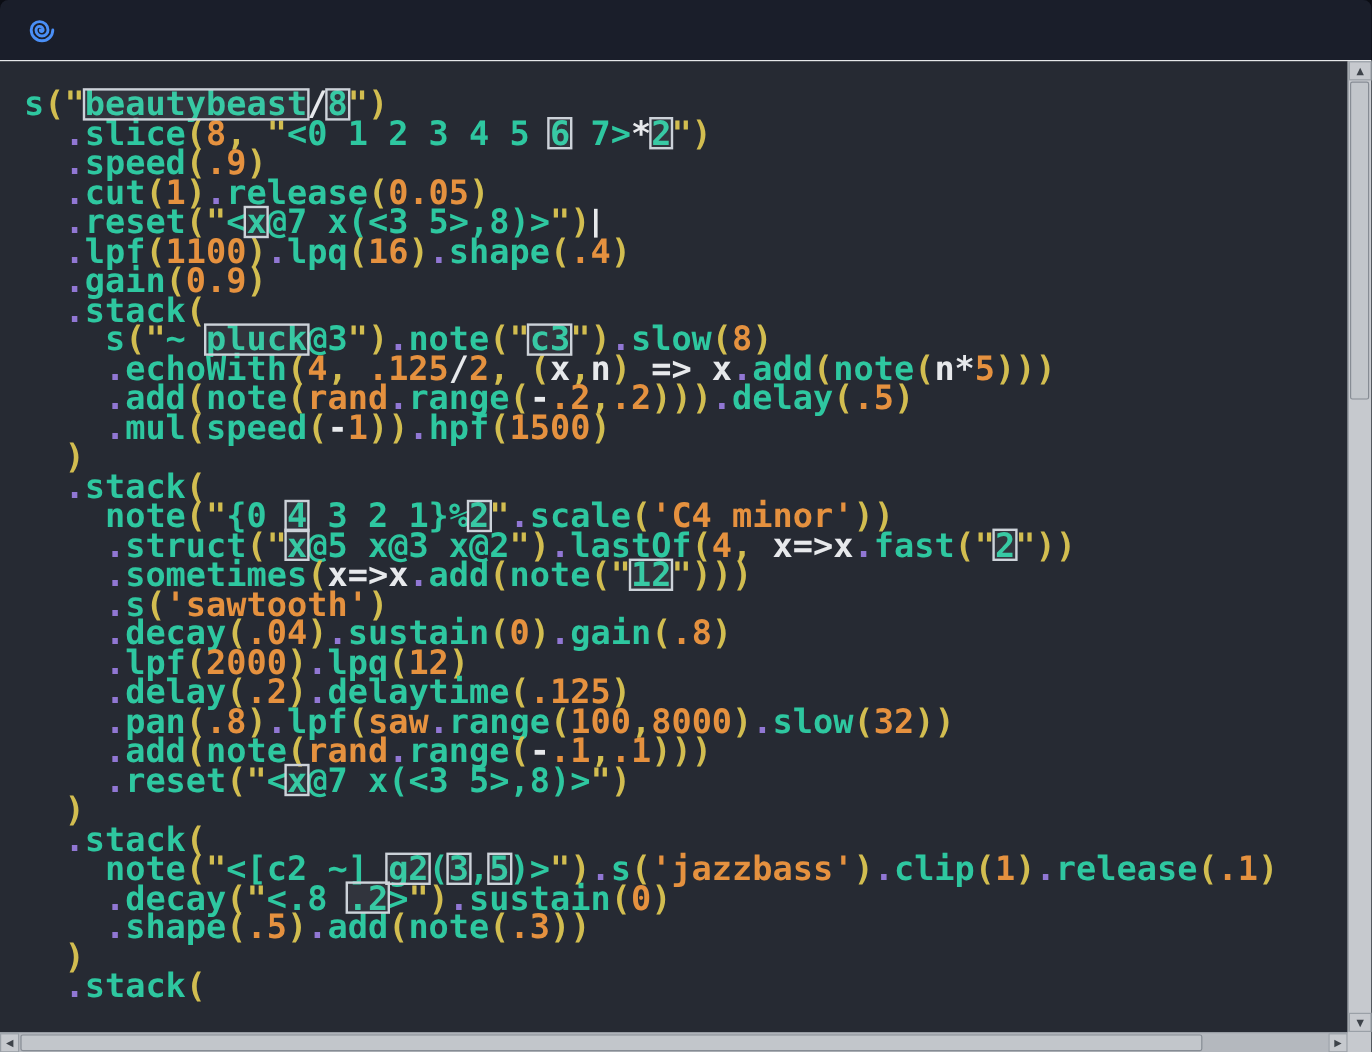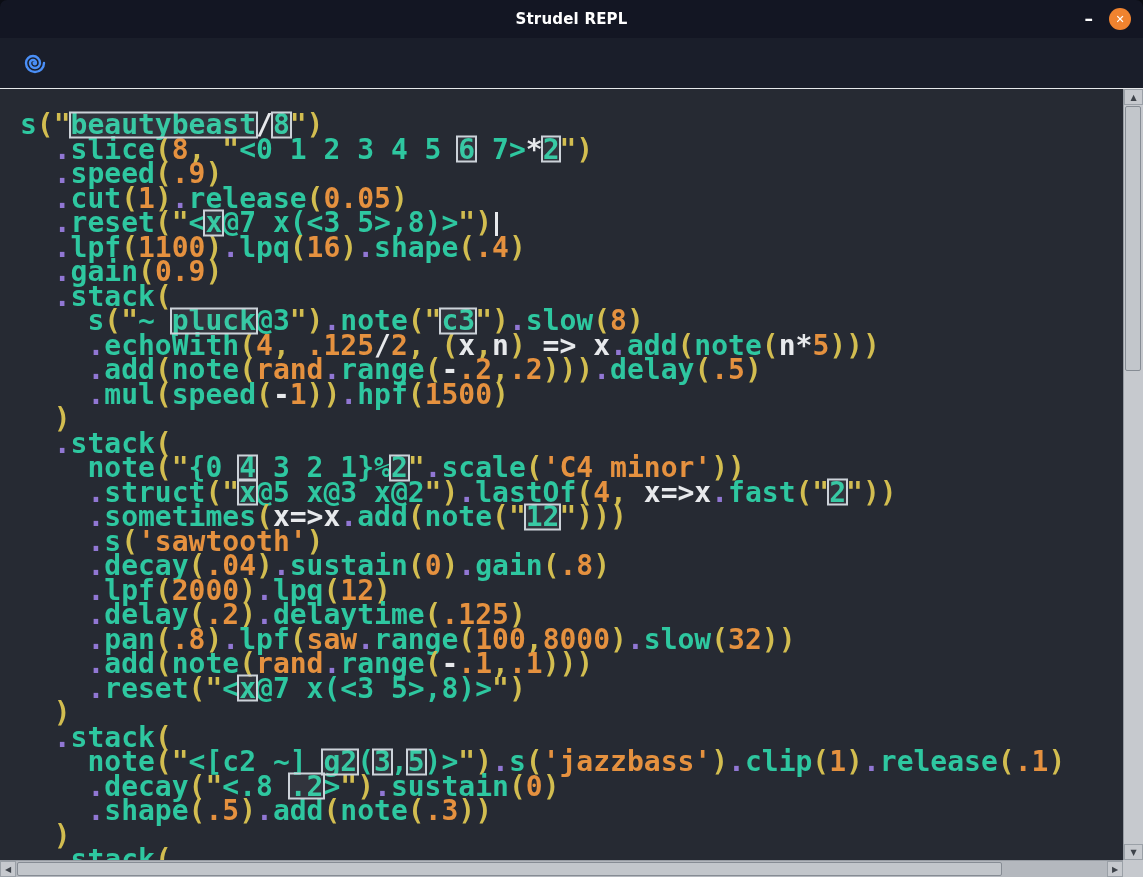--- a/index.html
+++ b/index.html
@@ -45,29 +45,20 @@
   .btn-right{right:0;top:0;bottom:0;width:16px}
   .vthumb{position:absolute;left:1px;right:2px;top:17px;height:265px;background:var(--thumb);border:1px solid #868c94;border-radius:2px}
   .hthumb{position:absolute;top:1px;bottom:1px;left:17px;width:985px;background:var(--thumb);border:1px solid #868c94;border-radius:2px}
   .corner{position:absolute;right:0;bottom:0;width:20px;height:17px;background:var(--track)}
 </style>
 </head>
 <body>
 
 <div class="window">
 
-  <div class="titlebar">
-    <div class="title">Strudel REPL</div>
-    <div class="win-controls">
-      <div class="min-btn">–</div>
-      <div class="close-btn">
-        <span>✕</span>
-      </div>
-    </div>
-  </div>
 
   <div class="toolbar">
     <div class="logo">
       <svg width="28" height="28" viewBox="0 0 28 28" aria-hidden="true">
         <path d="M23 14 A9 9 0 1 1 5 14 A7 7 0 1 1 19 14 A5 5 0 1 1 9 14 A3 3 0 1 1 15 14 A1.2 1.2 0 1 1 12.6 14" fill="none" stroke="var(--logo)" stroke-width="2.4" stroke-linecap="round"></path>
       </svg>
     </div>
   </div>
 
   <div class="editor-wrap">

